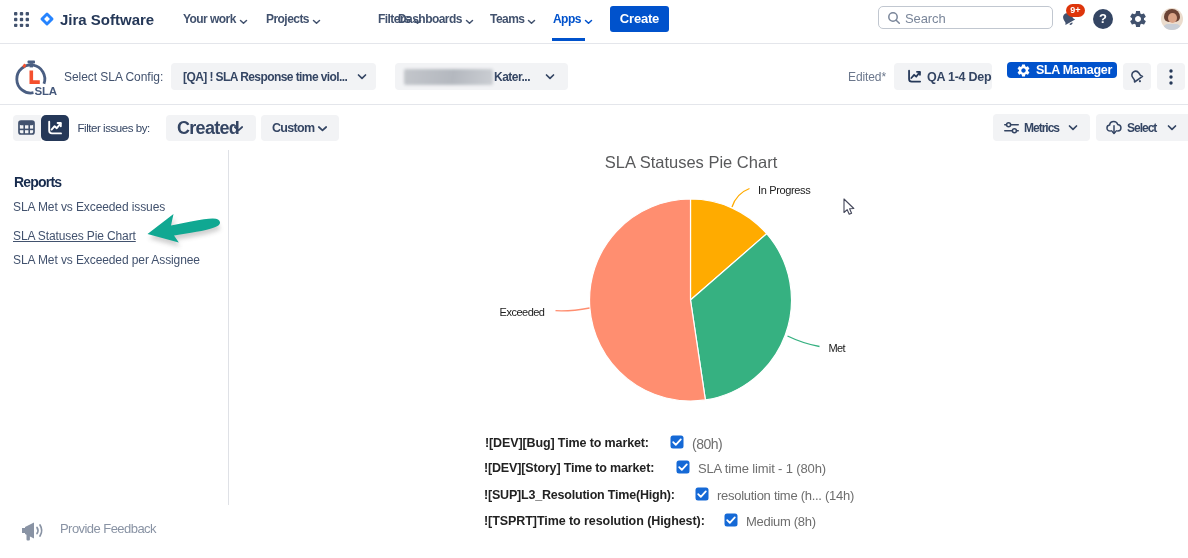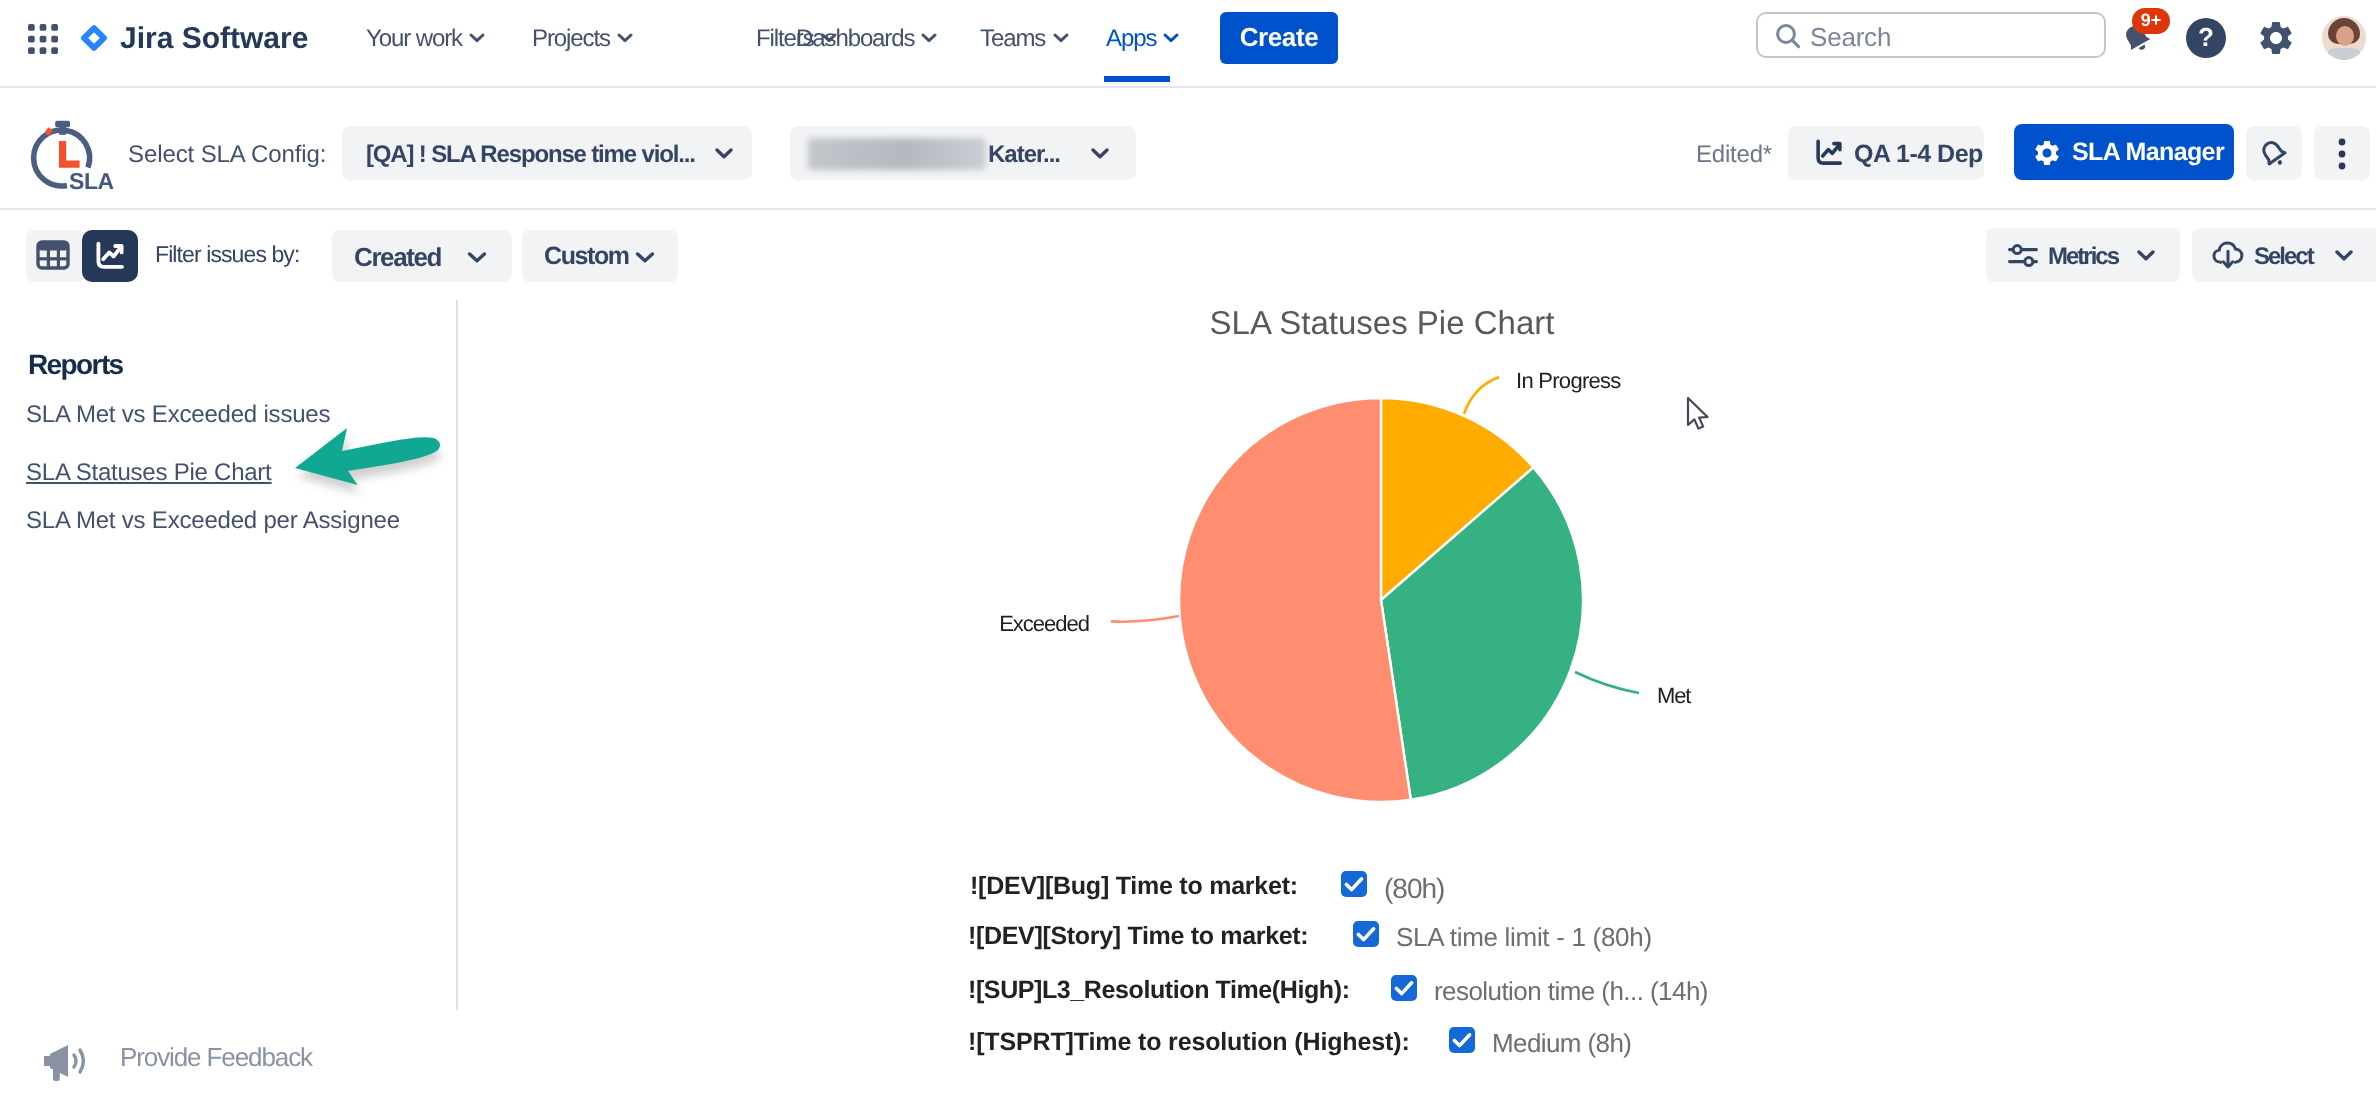--- a/index.html
+++ b/index.html
@@ -2,21 +2,21 @@
 <html><head>
 <meta charset="utf-8">
 <style>
   * { margin:0; padding:0; box-sizing:border-box; }
   html,body { width:1188px; height:558px; background:#fff; overflow:hidden; }
   body { font-family:"Liberation Sans", sans-serif; }
   #page { position:relative; width:1188px; height:558px; background:#fff; }
   .abs { position:absolute; }
   .t { position:absolute; white-space:nowrap; }
   .btn { position:absolute; background:#F2F3F5; border-radius:4px; display:flex; align-items:center; white-space:nowrap; }
-  .navitem { position:absolute; top:12px; display:flex; align-items:center; gap:3px; font-size:12px; font-weight:400; letter-spacing:-0.55px; color:#42526E; white-space:nowrap; }
+  .navitem { position:absolute; top:12px; display:flex; align-items:flex-end; gap:3px; font-size:12px; font-weight:700; letter-spacing:-0.55px; color:#42526E; white-space:nowrap; }
   .bt { font-weight:bold; color:#344563; }
 </style>
 </head>
 <body>
 <div id="page">
 
   <div class="abs" style="left:0;top:0;width:1188px;height:44px;background:#fff;border-bottom:1px solid #E4E6EB;">
     <svg class="abs" style="left:14px;top:12px" width="15" height="15" viewBox="0 0 16 16">
       <g fill="#42526E">
         <rect x="0" y="0" width="3.6" height="3.6" rx="1"></rect>
@@ -105,21 +105,21 @@
     </div>
     <div class="t" style="left:848px;top:26px;font-size:12px;color:#6B778C;letter-spacing:-0.1px;">Edited*</div>
     <div class="btn" style="left:894px;top:19px;width:98px;height:27px;">
       <svg style="margin-left:13px" width="15" height="15" viewBox="0 0 16 16">
         <path d="M2.2 1.8 L2.2 10.6 Q2.2 13.4 5 13.4 L14 13.4" fill="none" stroke="#253858" stroke-width="1.9" stroke-linecap="round"></path>
         <path d="M4.6 9.6 L7.6 6.2 L9.8 8.2 L13.4 3.6" fill="none" stroke="#253858" stroke-width="1.9" stroke-linecap="round" stroke-linejoin="round"></path>
         <path d="M10.6 3 L13.8 3 L13.8 6.2" fill="none" stroke="#253858" stroke-width="1.9" stroke-linecap="round" stroke-linejoin="round"></path>
       </svg>
       <div class="bt" style="margin-left:5px;font-size:12.5px;letter-spacing:-0.25px;">QA 1-4 Dep</div>
     </div>
-    <div class="btn" style="left:1007px;top:18px;width:110px;height:28px;background:#0052CC;">
+    <div class="btn" style="left:1007px;top:18px;width:110px;height:16px;background:#0052CC;">
       <svg style="margin-left:9px" width="15" height="15" viewBox="0 0 24 24">
         <path fill="#fff" d="M19.14,12.94c0.04-0.3,0.06-0.61,0.06-0.94c0-0.32-0.02-0.64-0.07-0.94l2.03-1.58c0.18-0.14,0.23-0.41,0.12-0.61 l-1.92-3.32c-0.12-0.22-0.37-0.29-0.59-0.22l-2.39,0.96c-0.5-0.38-1.03-0.7-1.62-0.94L14.4,2.81c-0.04-0.24-0.24-0.41-0.48-0.41 h-3.84c-0.24,0-0.43,0.17-0.47,0.41L9.25,5.35C8.66,5.59,8.12,5.92,7.63,6.29L5.24,5.33c-0.22-0.08-0.47,0-0.59,0.22L2.74,8.87 C2.62,9.08,2.66,9.34,2.86,9.48l2.03,1.58C4.84,11.36,4.8,11.69,4.8,12s0.02,0.64,0.07,0.94l-2.03,1.58 c-0.18,0.14-0.23,0.41-0.12,0.61l1.92,3.32c0.12,0.22,0.37,0.29,0.59,0.22l2.39-0.96c0.5,0.38,1.03,0.7,1.62,0.94l0.36,2.54 c0.05,0.24,0.24,0.41,0.48,0.41h3.84c0.24,0,0.44-0.17,0.47-0.41l0.36-2.54c0.59-0.24,1.13-0.56,1.62-0.94l2.39,0.96 c0.22,0.08,0.47,0,0.59-0.22l1.92-3.32c0.12-0.22,0.07-0.47-0.12-0.61L19.14,12.94z M12,15.6c-1.98,0-3.6-1.62-3.6-3.6 s1.62-3.6,3.6-3.6s3.6,1.62,3.6,3.6S13.98,15.6,12,15.6z"></path>
       </svg>
       <div style="margin-left:5px;font-size:12.5px;font-weight:bold;color:#fff;letter-spacing:-0.31px;">SLA Manager</div>
     </div>
     <div class="btn" style="left:1123px;top:19px;width:28px;height:27px;">
       <svg style="margin-left:5px" width="18" height="18" viewBox="0 0 20 20">
         <g transform="rotate(-35 10 10)">
           <path d="M10 3.2 C7.4 3.2 5.8 5.2 5.8 7.6 L5.8 11 L4.6 13 L15.4 13 L14.2 11 L14.2 7.6 C14.2 5.2 12.6 3.2 10 3.2 Z" fill="none" stroke="#344563" stroke-width="1.7" stroke-linejoin="round"></path>
           <circle cx="10" cy="15.7" r="1.2" fill="#344563"></circle>
@@ -147,21 +147,21 @@
     </div>
     <div class="btn" style="left:40.5px;top:9px;width:28px;height:26px;background:#253858;border-radius:5px;">
       <svg style="margin-left:6px" width="16" height="16" viewBox="0 0 16 16">
         <path d="M2.2 1.8 L2.2 10.6 Q2.2 13.4 5 13.4 L14 13.4" fill="none" stroke="#fff" stroke-width="1.9" stroke-linecap="round"></path>
         <path d="M4.6 9.6 L7.6 6.2 L9.8 8.2 L13.4 3.6" fill="none" stroke="#fff" stroke-width="1.9" stroke-linecap="round" stroke-linejoin="round"></path>
         <path d="M10.6 3 L13.8 3 L13.8 6.2" fill="none" stroke="#fff" stroke-width="1.9" stroke-linecap="round" stroke-linejoin="round"></path>
       </svg>
     </div>
     <div class="t" style="left:77.5px;top:16px;font-size:11.5px;color:#344563;letter-spacing:-0.45px;">Filter issues by:</div>
     <div class="btn" style="left:166px;top:9px;width:89.5px;height:26px;">
-      <div class="bt" style="margin-left:11px;font-size:13px;letter-spacing:-0.7px;">Created</div>
+      <div class="bt" style="margin-left:11px;font-size:18px;letter-spacing:-0.7px;">Created</div>
       <svg style="position:absolute;right:12px;top:9.5px" width="11" height="8" viewBox="0 0 11 8">
           <path d="M1.8 2 L5.5 5.4 L9.2 2" fill="none" stroke="#344563" stroke-width="1.7" stroke-linecap="round" stroke-linejoin="round"></path>
         </svg>
     </div>
     <div class="btn" style="left:261px;top:9px;width:78px;height:26px;">
       <div class="bt" style="margin-left:11px;font-size:12.5px;letter-spacing:-0.7px;">Custom</div>
       <svg style="position:absolute;right:11px;top:9.5px" width="11" height="8" viewBox="0 0 11 8">
           <path d="M1.8 2 L5.5 5.4 L9.2 2" fill="none" stroke="#344563" stroke-width="1.7" stroke-linecap="round" stroke-linejoin="round"></path>
         </svg>
     </div>

